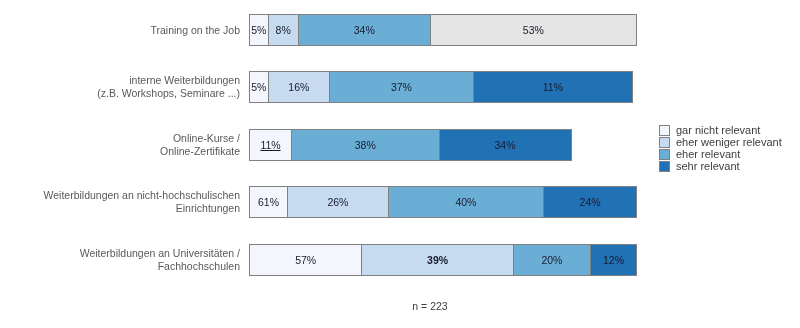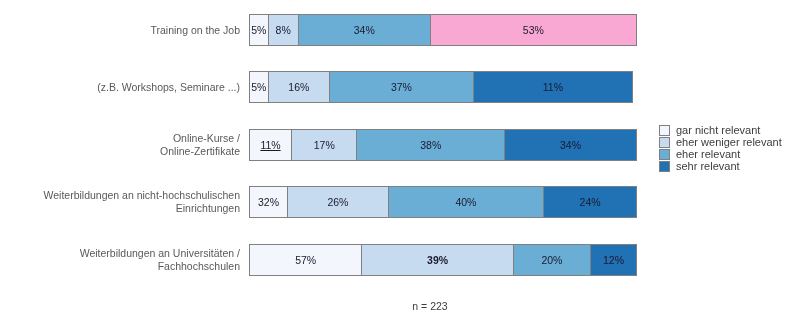--- a/index.html
+++ b/index.html
@@ -123,27 +123,28 @@
         <div class="bar-track">
           <div class="seg" style="flex: 0 0 5%; background: rgb(243, 246, 252); z-index: 10;">
             <span>5%</span>
           </div>
           <div class="seg" style="flex: 0 0 8%; background: rgb(198, 219, 239); z-index: 9;">
             <span>8%</span>
           </div>
           <div class="seg" style="flex: 0 0 34%; background: rgb(106, 174, 214); z-index: 8;">
             <span>34%</span>
           </div>
-          <div class="seg" style="flex: 0 0 53%; background: #f9a8d4; z-index: 7;">
+          <div class="seg" style="flex: 0 0 53%; background: #e5e5e5; z-index: 7;">
             <span>53%</span>
           </div>
         </div>
       </div>
       <div class="bar-row" style="top: 71px;">
         <div class="row-label">
+          <span>interne Weiterbildungen</span>
           <span>(z.B. Workshops, Seminare ...)</span>
         </div>
         <div class="bar-track">
           <div class="seg" style="flex: 0 0 5%; background: rgb(243, 246, 252); z-index: 10;">
             <span>5%</span>
           </div>
           <div class="seg" style="flex: 0 0 16%; background: rgb(198, 219, 239); z-index: 9;">
             <span>16%</span>
           </div>
           <div class="seg" style="flex: 0 0 37%; background: rgb(106, 174, 214); z-index: 8;">
@@ -156,39 +157,36 @@
       </div>
       <div class="bar-row" style="top: 129px;">
         <div class="row-label">
           <span>Online-Kurse /</span>
           <span>Online-Zertifikate</span>
         </div>
         <div class="bar-track">
           <div class="seg" style="flex: 0 0 11%; background: rgb(243, 246, 252); z-index: 10; text-decoration: underline;">
             <span>11%</span>
           </div>
-          <div class="seg" style="flex: 0 0 17%; background: rgb(198, 219, 239); z-index: 9;">
-            <span>17%</span>
-          </div>
           <div class="seg" style="flex: 0 0 38%; background: rgb(106, 174, 214); z-index: 8;">
             <span>38%</span>
           </div>
           <div class="seg" style="flex: 0 0 34%; background: rgb(33, 113, 181); z-index: 7;">
             <span>34%</span>
           </div>
         </div>
       </div>
       <div class="bar-row" style="top: 186px;">
         <div class="row-label">
           <span>Weiterbildungen an nicht-hochschulischen</span>
           <span>Einrichtungen</span>
         </div>
         <div class="bar-track">
           <div class="seg" style="flex: 0 0 10%; background: rgb(243, 246, 252); z-index: 10;">
-            <span>32%</span>
+            <span>61%</span>
           </div>
           <div class="seg" style="flex: 0 0 26%; background: rgb(198, 219, 239); z-index: 9; justify-content: center;">
             <span>26%</span>
           </div>
           <div class="seg" style="flex: 0 0 40%; background: rgb(106, 174, 214); z-index: 8;">
             <span>40%</span>
           </div>
           <div class="seg" style="flex: 0 0 24%; background: rgb(33, 113, 181); z-index: 7;">
             <span>24%</span>
           </div>

